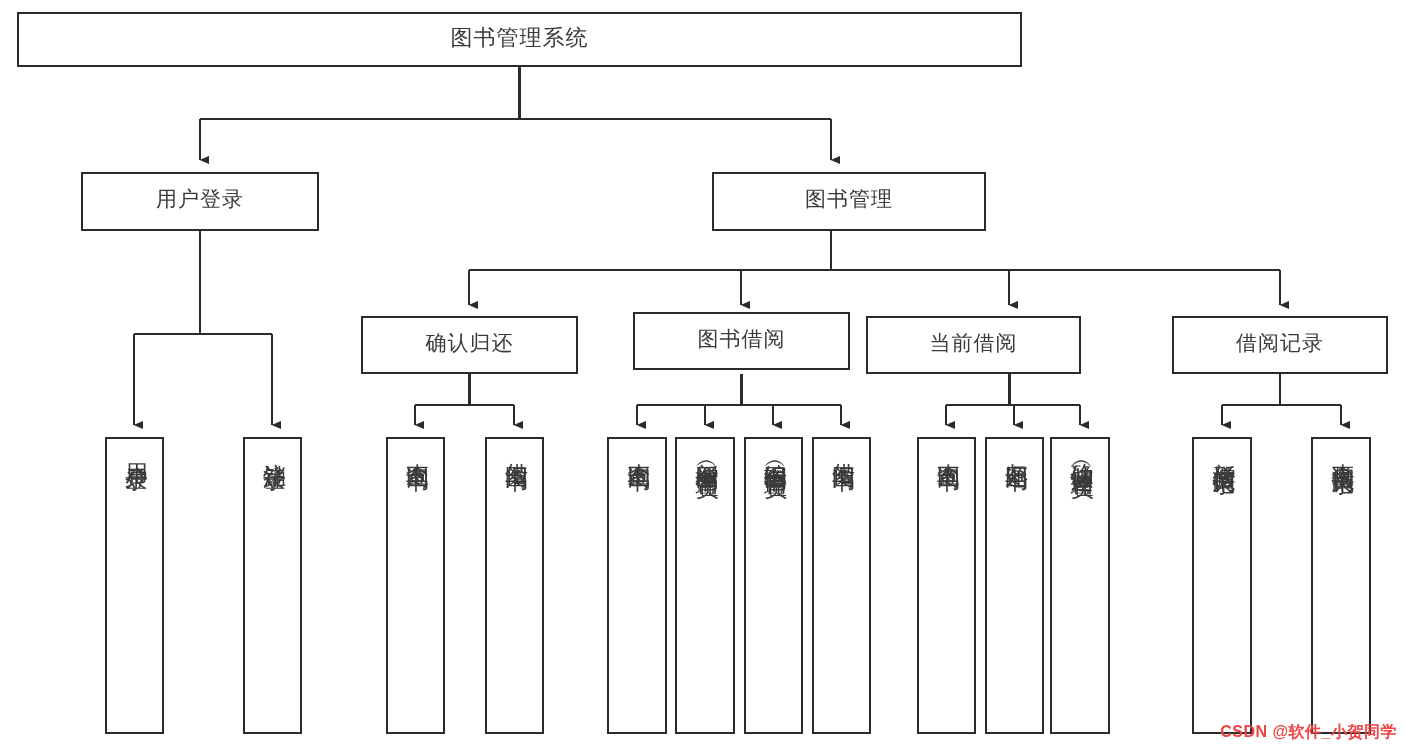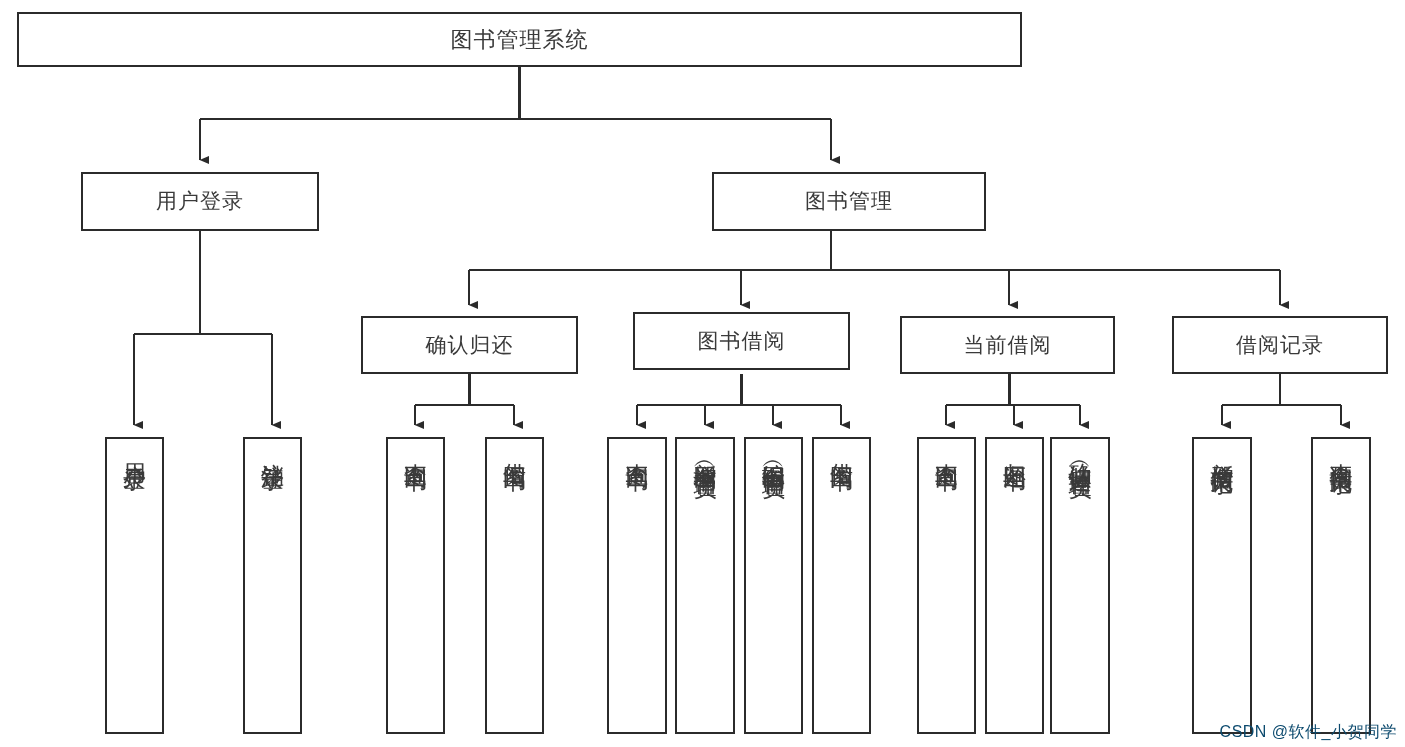--- a/index.html
+++ b/index.html
@@ -36,20 +36,21 @@
     justify-content: center;
     color: #2f2f2f;
     z-index: 2;
   }
   .node-label {
     display: block;
     text-align: center;
     line-height: 1.18;
     white-space: pre;
     color: #3a3a3a;
+    font-family: Liberation Mono, monospace;
   }
   
   .node.horiz .node-label {
     font-size: 21px;
     letter-spacing: 1px;
   }
   .node.root .node-label {
     font-size: 22px;
     letter-spacing: 1px;
   }
@@ -65,24 +66,25 @@
     font-size: 23px;
     letter-spacing: 2px;
     line-height: 1;
     white-space: nowrap;
   }
   #watermark {
     position: absolute;
     right: 8px;
     bottom: 4px;
     font-size: 16px;
-    color: #0c4a6e;
+    color: #ef4444;
     letter-spacing: 0.5px;
     z-index: 5;
     user-select: none;
+    font-weight: bold;
   }
 </style>
 </head>
 <body>
 
 <div id="diagram-canvas">
 
   <svg id="edge-layer" viewBox="0 0 1405 747" width="1405" height="747" xmlns="http://www.w3.org/2000/svg">
     <defs>
       <marker id="arrowhead" markerWidth="9" markerHeight="10" refX="4.5" refY="9.2" orient="auto" markerUnits="userSpaceOnUse">
@@ -147,21 +149,21 @@
   <div class="node horiz" style="left: 712px; top: 172px; width: 274px; height: 59px;">
     <span class="node-label">图书管理</span>
   </div>
 
   <div class="node horiz" style="left: 361px; top: 316px; width: 217px; height: 58px;">
     <span class="node-label">确认归还</span>
   </div>
   <div class="node horiz" style="left: 633px; top: 312px; width: 217px; height: 58px; justify-content: center;">
     <span class="node-label">图书借阅</span>
   </div>
-  <div class="node horiz" style="left: 900px; top: 316px; width: 215px; height: 58px;">
+  <div class="node horiz" style="left: 866px; top: 316px; width: 215px; height: 58px;">
     <span class="node-label">当前借阅</span>
   </div>
   <div class="node horiz" style="left: 1172px; top: 316px; width: 216px; height: 58px;">
     <span class="node-label">借阅记录</span>
   </div>
 
   <div class="node vert" style="left: 105px; top: 437px; width: 59px; height: 297px;">
     <span class="node-label">用户登录</span>
   </div>
   <div class="node vert" style="left: 243px; top: 437px; width: 59px; height: 297px;">

